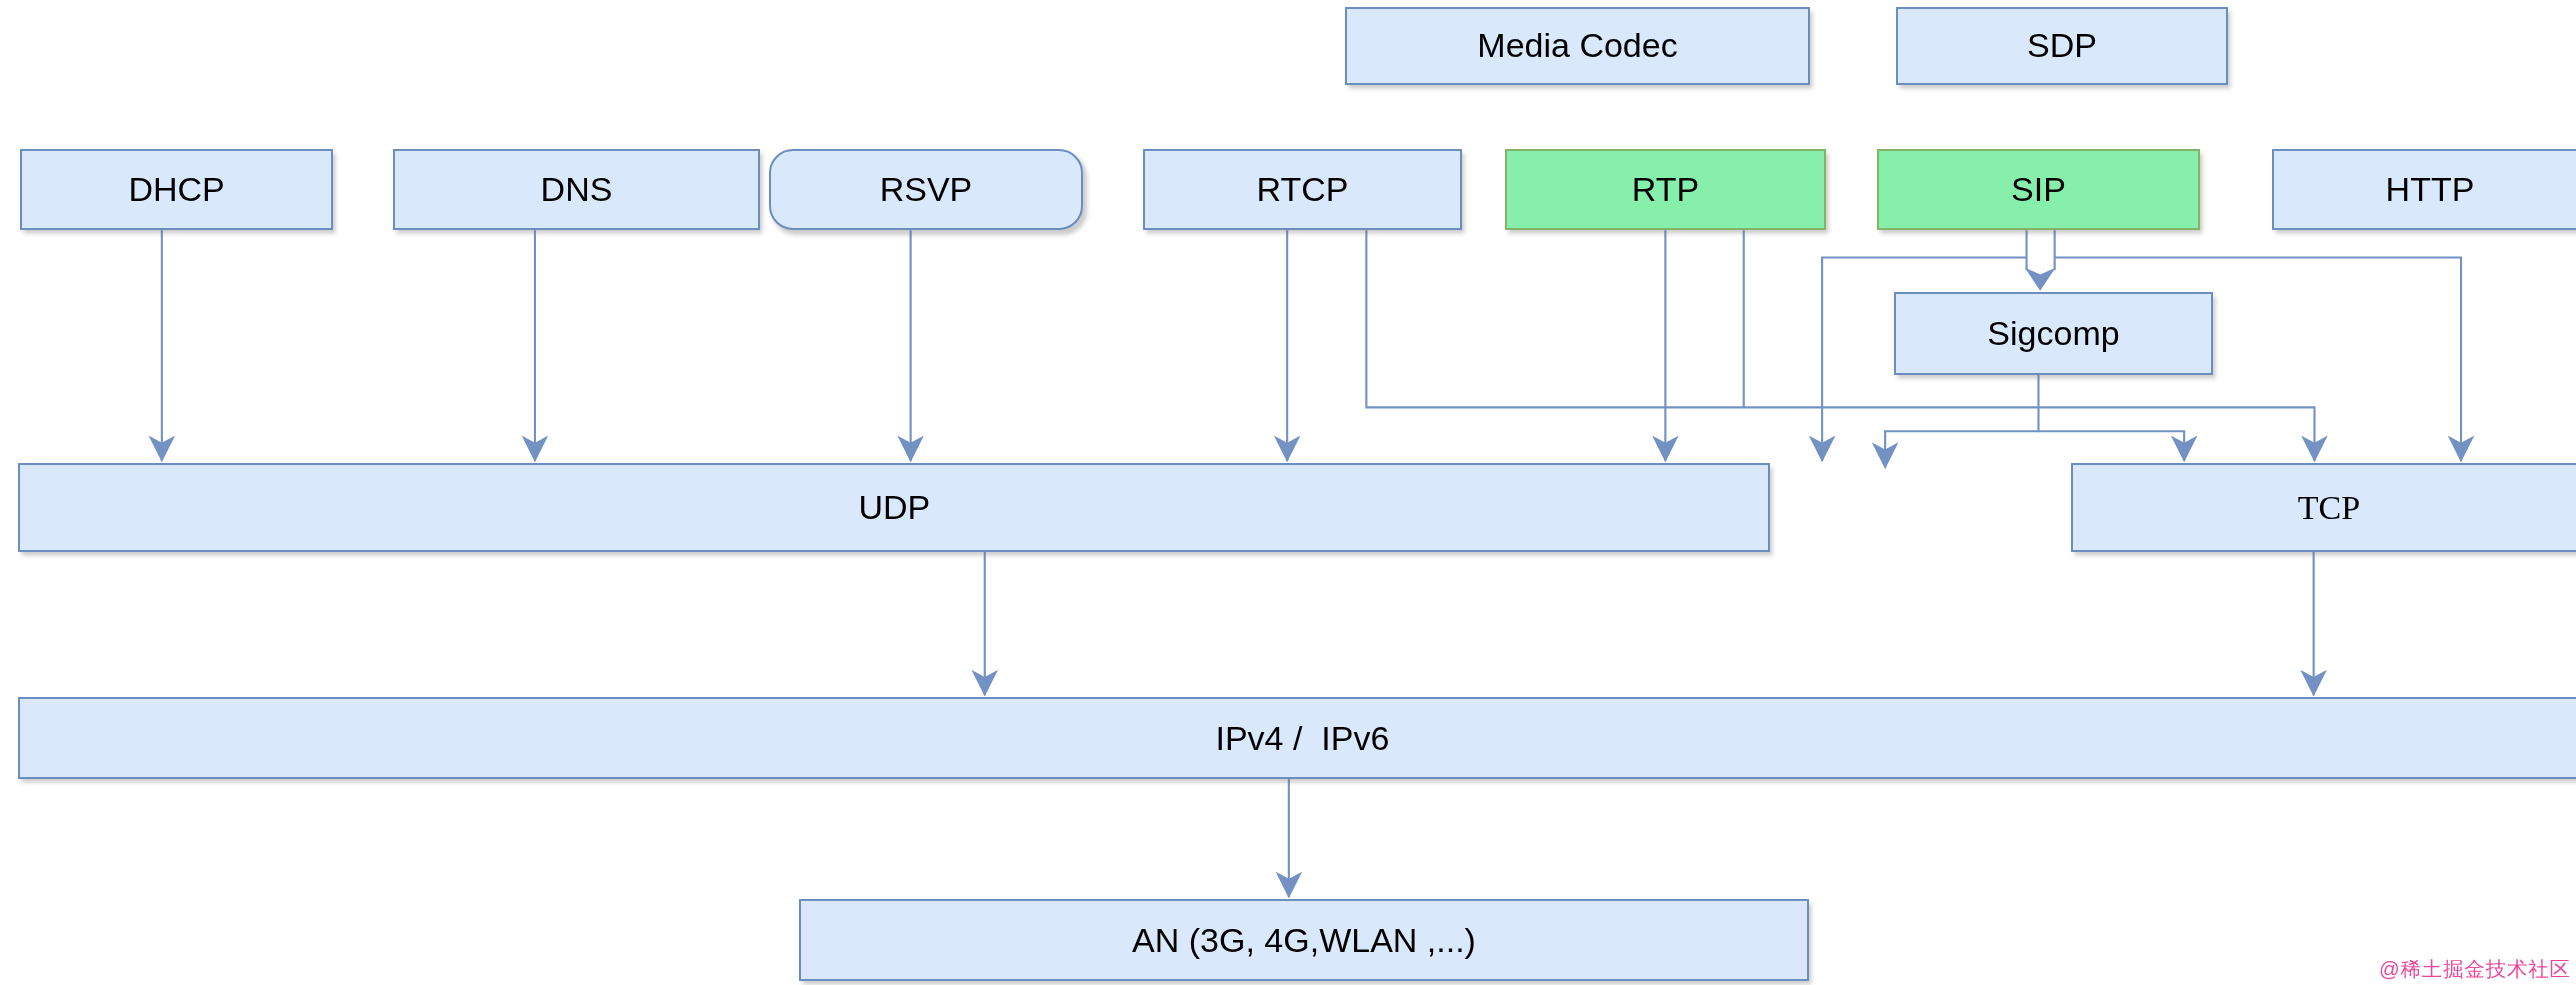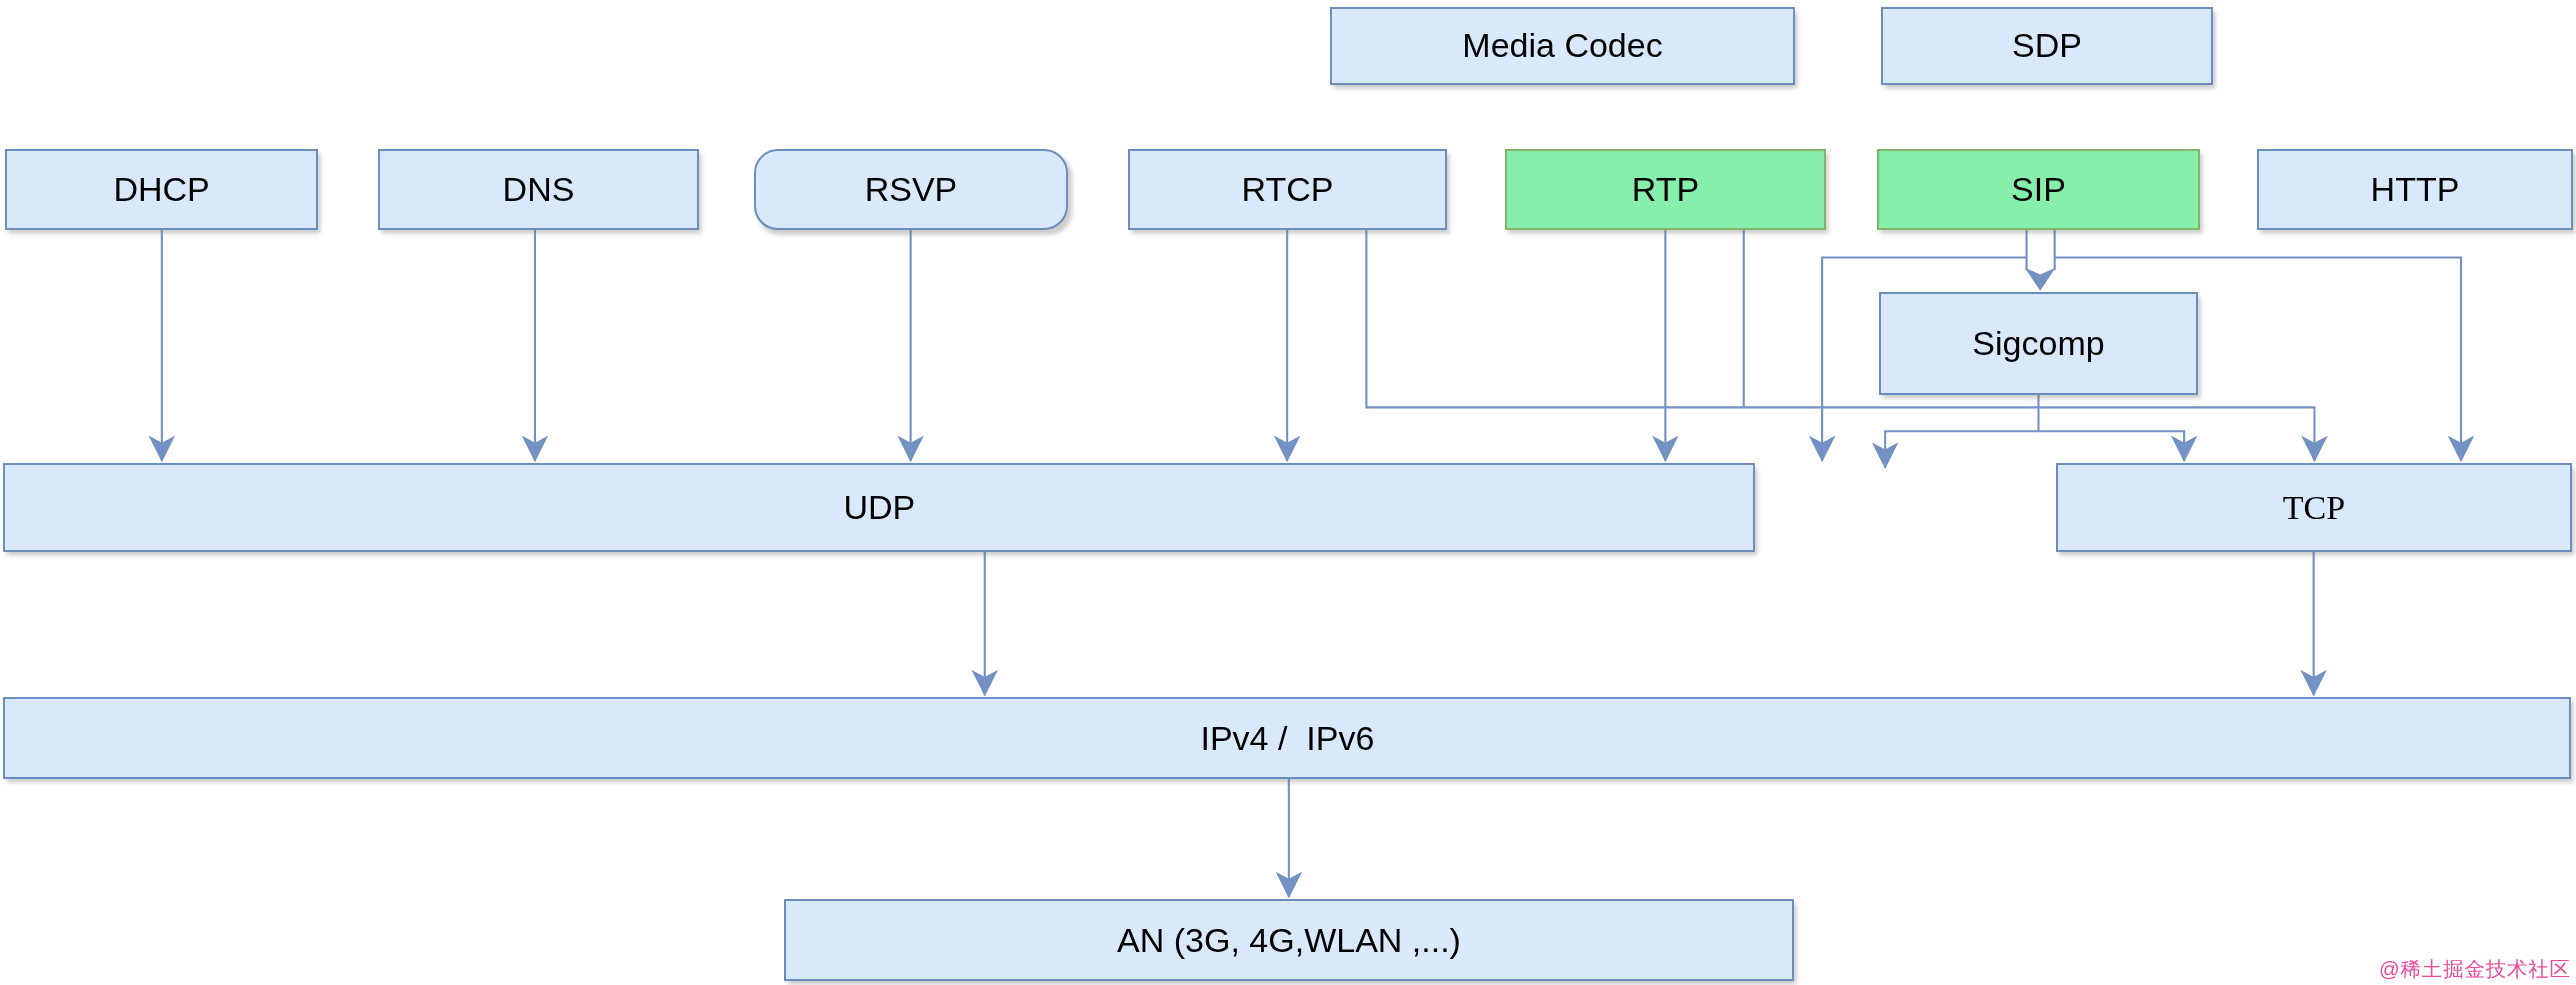--- a/index.html
+++ b/index.html
@@ -12,33 +12,33 @@
   }
   .edges{position:absolute;left:0;top:0;width:2576px;height:986px;pointer-events:none;}
   .node{
     position:absolute;
     box-sizing:border-box;
     display:flex;align-items:center;justify-content:center;
     font-size:34px;color:#000000;
     box-shadow:3.4px 4.3px 4.3px rgba(110,110,110,0.35);
   }
   .node span{white-space:pre;}
-  .blue{background:#dae8fc;border:2.6px solid #6c8ebf;}
+  .blue{background:#dae8fc;border:2.6px solid #6c8ebf;margin-left:15px;}
   .green{background:#86efac;border:2.6px solid #82b366;}
   
   .n-media{left:1330px;top:6.8px;width:465px;height:78px;}
   .n-sdp{left:1881px;top:6.8px;width:332px;height:78px;}
   .n-dhcp{left:5.1px;top:149px;width:313px;height:81px;}
-  .n-dns{left:378px;top:149px;width:321px;height:81px;}
+  .n-dns{left:378px;top:149px;width:367px;height:81px;}
   .n-rsvp{left:754px;top:149px;width:314px;height:81px;border-radius:24px;}
   .n-rtcp{left:1128px;top:149px;width:319px;height:81px;}
   .n-rtp{left:1505px;top:149px;width:321px;height:81px;}
   .n-sip{left:1877px;top:149px;width:323px;height:81px;}
   .n-http{left:2257px;top:149px;width:316px;height:81px;}
-  .n-sigcomp{left:1879px;top:292px;width:319px;height:103px;}
+  .n-sigcomp{left:1879px;top:292px;width:319px;height:83px;}
   .n-udp{left:3.4px;top:463px;width:1752px;height:89px;}
   .n-tcp{left:2056px;top:463px;width:516px;height:89px;font-family:Liberation Serif, serif;}
   .n-ip{left:3.4px;top:697px;width:2568px;height:82px;}
   .n-an{left:784px;top:899px;width:1010px;height:82px;}
   .watermark{
     position:absolute;right:5.1px;bottom:3.4px;
     font-size:20.4px;color:#ec4899;letter-spacing:0.9px;
   }
 </style>
 </head>

